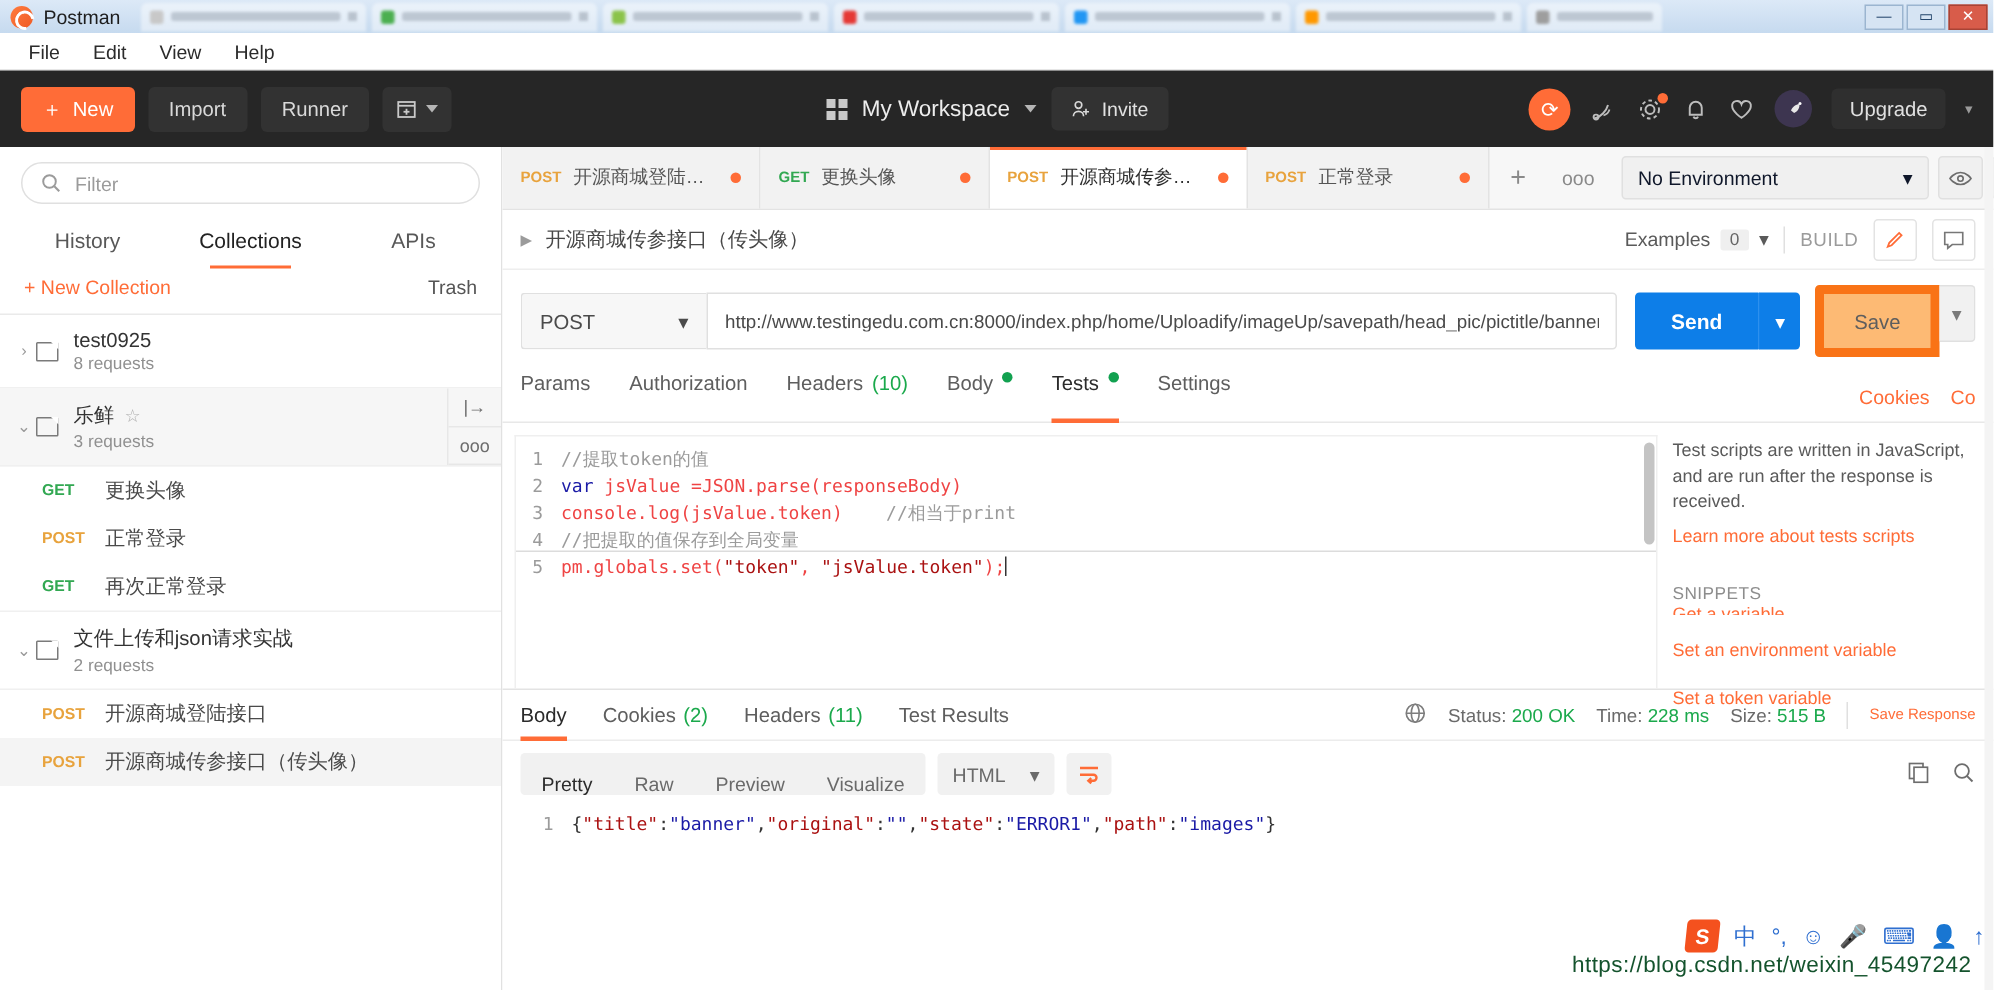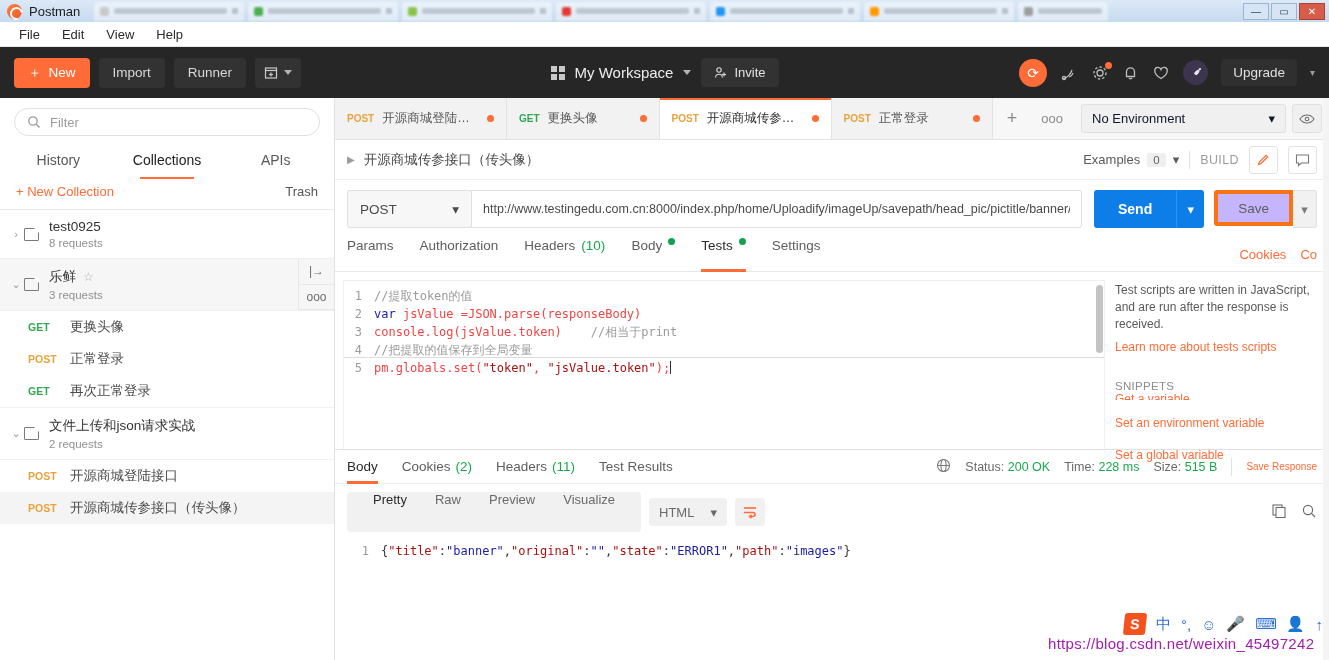--- a/index.html
+++ b/index.html
@@ -233,21 +233,21 @@
   .btn-send{
     background:#0d7ee8;color:#fff;height:38px;padding:0 24px;border-radius:3px 0 0 3px;
     display:flex;align-items:center;font-size:14px;font-weight:bold; cursor:pointer;
   }
   .btn-send-c{
     background:#0d7ee8;color:#fff;height:38px;width:28px;border-radius:0 3px 3px 0;
     display:flex;align-items:center;justify-content:center; border-left:1px solid #2d90ee; cursor:pointer;
   }
   .save-grp{ display:flex; margin-left:10px; }
   .btn-save{
-    background:#c4b5fd;color:#5e5e5e;height:36px;padding:0 20px;border:4px solid #f97316;
+    background:#fdba74;color:#5e5e5e;height:48px;padding:0 20px;border:6px solid #f97316;
     border-radius:3px 0 0 3px;display:flex;align-items:center;font-size:13.5px; cursor:pointer;
   }
   .btn-save-c{
     background:#f1f1f1;color:#7a7a7a;height:38px;width:24px;border:1px solid #e0e0e0;border-left:none;
     border-radius:0 3px 3px 0;display:flex;align-items:center;justify-content:center; cursor:pointer;
   }
 
   
   .subtabs{
     display:flex; align-items:center; gap:26px; padding:0 12px;
@@ -302,22 +302,22 @@
   .resp-tab{ position:relative;height:34px;display:flex;align-items:center;gap:5px;cursor:pointer;}
   .resp-tab.active{ color:#2b2b2b; }
   .resp-tab.active:after{ content:"";position:absolute;left:0;right:0;bottom:0;height:2.5px;background:#ff6c37;}
   .resp-stats{ margin-left:auto; display:flex;align-items:center; gap:14px; font-size:12.5px; color:#6a6a6a;}
   .resp-stats b{ color:#1ba94c; font-weight:normal;}
   .globe{ color:#7d7d7d; font-size:14px;}
   .saveresp{ color:#ff6c37; font-size:10px; cursor:pointer;}
 
   .fmt-row{ display:flex; align-items:center; padding:8px 12px; gap:8px; }
   .fmt-grp{
-    background:#f1f1f1; border-radius:3px; display:flex; align-items:flex-start;
-    height:40px; padding:0 12px; font-size:13px; color:#6a6a6a;
+    background:#f1f1f1; border-radius:3px; display:flex; align-items:flex-end;
+    height:28px; padding:0 0; font-size:13px; color:#6a6a6a;
   }
   .fmt{ padding:0 14px; cursor:pointer; }
   .fmt.active{ color:#2b2b2b; }
   .typ-sel{
     background:#f1f1f1;border-radius:3px;height:28px;display:flex;align-items:center;gap:16px;
     padding:0 10px; font-size:13px; color:#6a6a6a; cursor:pointer;
   }
   .wrap-btn{
     width:30px;height:28px;background:#f1f1f1;border-radius:3px;
     display:flex;align-items:center;justify-content:center;color:#ff6c37; cursor:pointer;
@@ -325,21 +325,21 @@
   .fmt-right{ margin-left:auto; display:flex; gap:14px; color:#6d6d6d;}
   .resp-body{
     font-family:"DejaVu Sans Mono", monospace; font-size:12px; line-height:18px;
     padding:2px 0 0 0; display:flex;
   }
   .resp-body .lnum{ width:46px; }
   .rk{ color:#a11; } .rp{ color:#1a1aa6;} .rb{ color:#333;}
 
   
   .watermark{
-    position:absolute; left:1048px; top:635px; font-size:15px; color:#a21caf;
+    position:absolute; left:1048px; top:635px; font-size:15px; color:#14532d;
     letter-spacing:.3px; white-space:nowrap;
   }
   .ime{
     position:absolute; right:6px; top:613px; display:flex; align-items:center; gap:10px;
   }
   .ime .sogou{
     width:22px;height:22px;background:#f4511e;color:#fff;border-radius:3px;
     display:flex;align-items:center;justify-content:center;font-weight:bold;font-size:14px;
     transform:skewX(-6deg);
   }
@@ -709,21 +709,21 @@
         <div class="edscroll"></div>
         <div class="ruleline"></div>
       </div>
 
       <div class="side-help">
         <div>Test scripts are written in JavaScript, and are run after the response is received.</div>
         <a>Learn more about tests scripts</a>
         <div class="snip-title">SNIPPETS</div>
         <div class="snip clipped">Get a variable</div>
         <div class="snip">Set an environment variable</div>
-        <div class="snip">Set a global variable</div>
+        <div class="snip">Set a token variable</div>
       </div>
     </div>
 
     <div class="resp-tabs">
       <div class="resp-tab active">
         <span>Body</span>
       </div>
       <div class="resp-tab">
         <span>Cookies</span>
         <span class="gnum">(2)</span>

